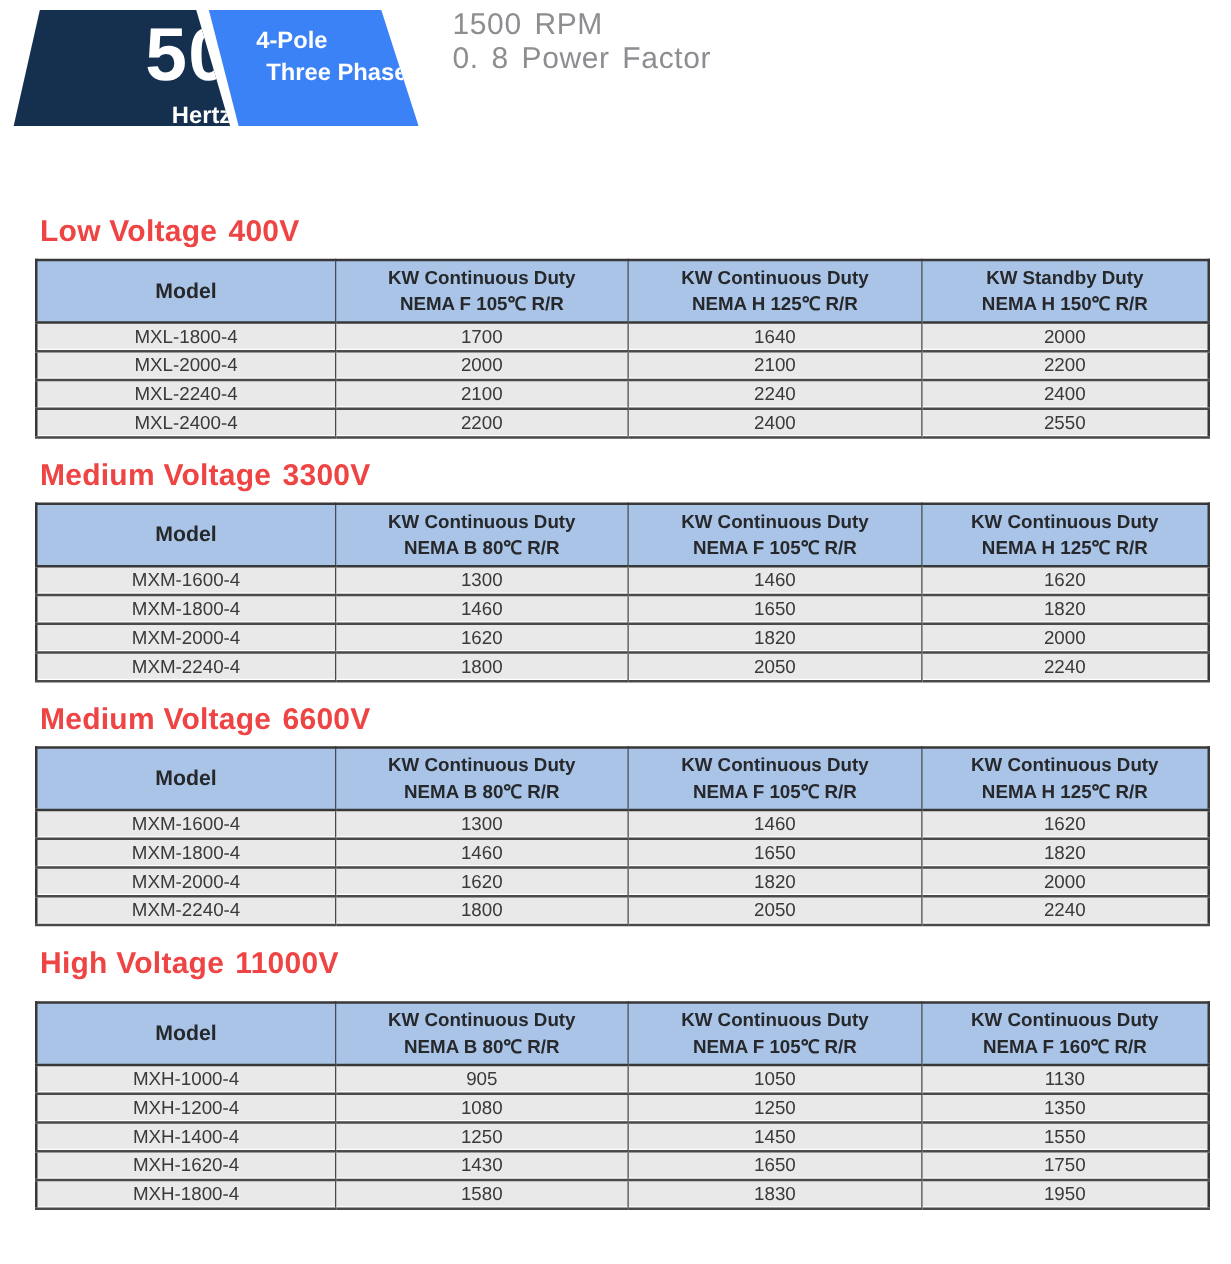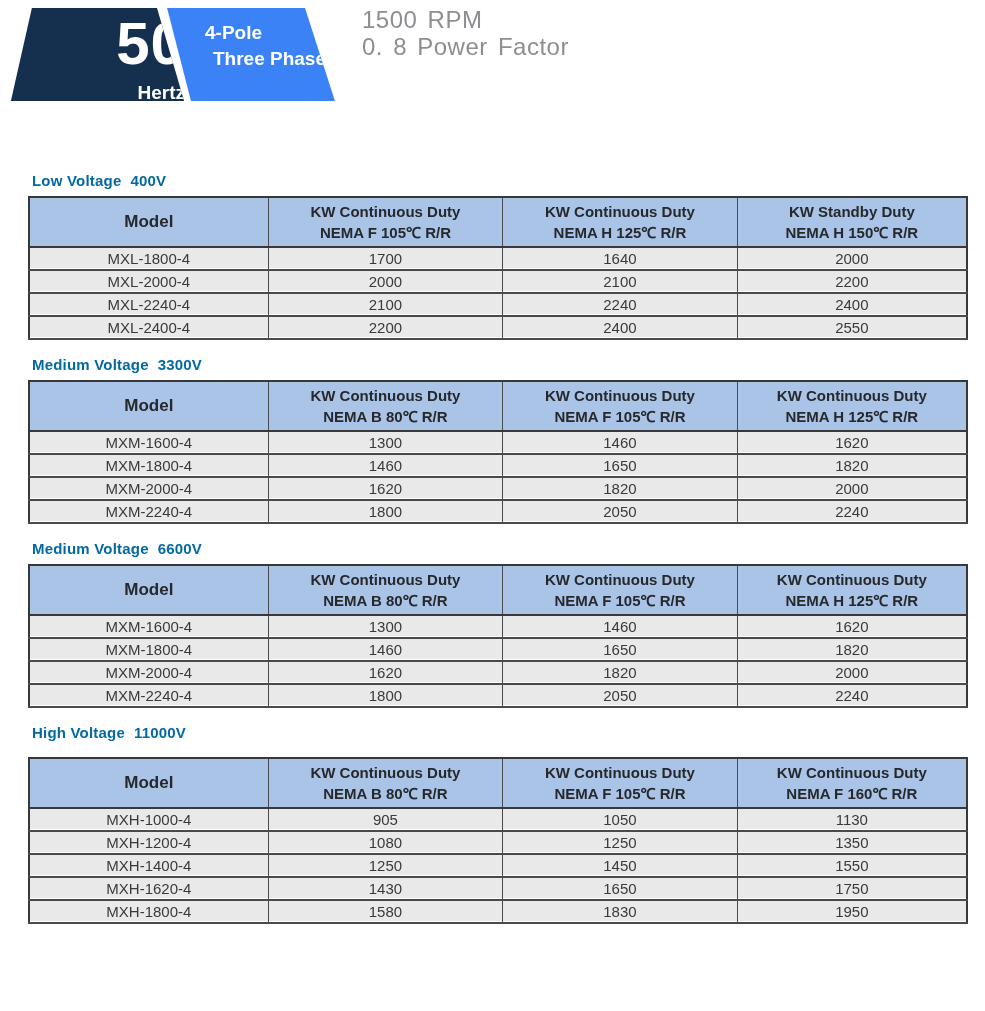--- a/index.html
+++ b/index.html
@@ -33,21 +33,21 @@
   .pole2 { margin: 0 0 0 48px; }
   .specs {
     position: absolute; left: 362px; top: 6px;
     color: #8C8E91; font-size: 24px; line-height: 27px;
     letter-spacing: 0.5px; word-spacing: 3px;
   }
 
   
   .content { margin: 0 17px 0 28px; }
   .section-title {
-    font-size: 15px; font-weight: 700; color: #0369a1;
+    font-size: 24px; font-weight: 700; color: #ef4444;
     margin: 16px 0 7px 4px; letter-spacing: 0.2px;
   }
   .section.first .section-title { margin-top: 70px; }
   .section.gap-lg table { margin-top: 16px; }
   .voltage { margin-left: 9px; }
 
   table {
     width: 100%; border-collapse: collapse; table-layout: fixed;
     border: 2px solid #383838;
   }

